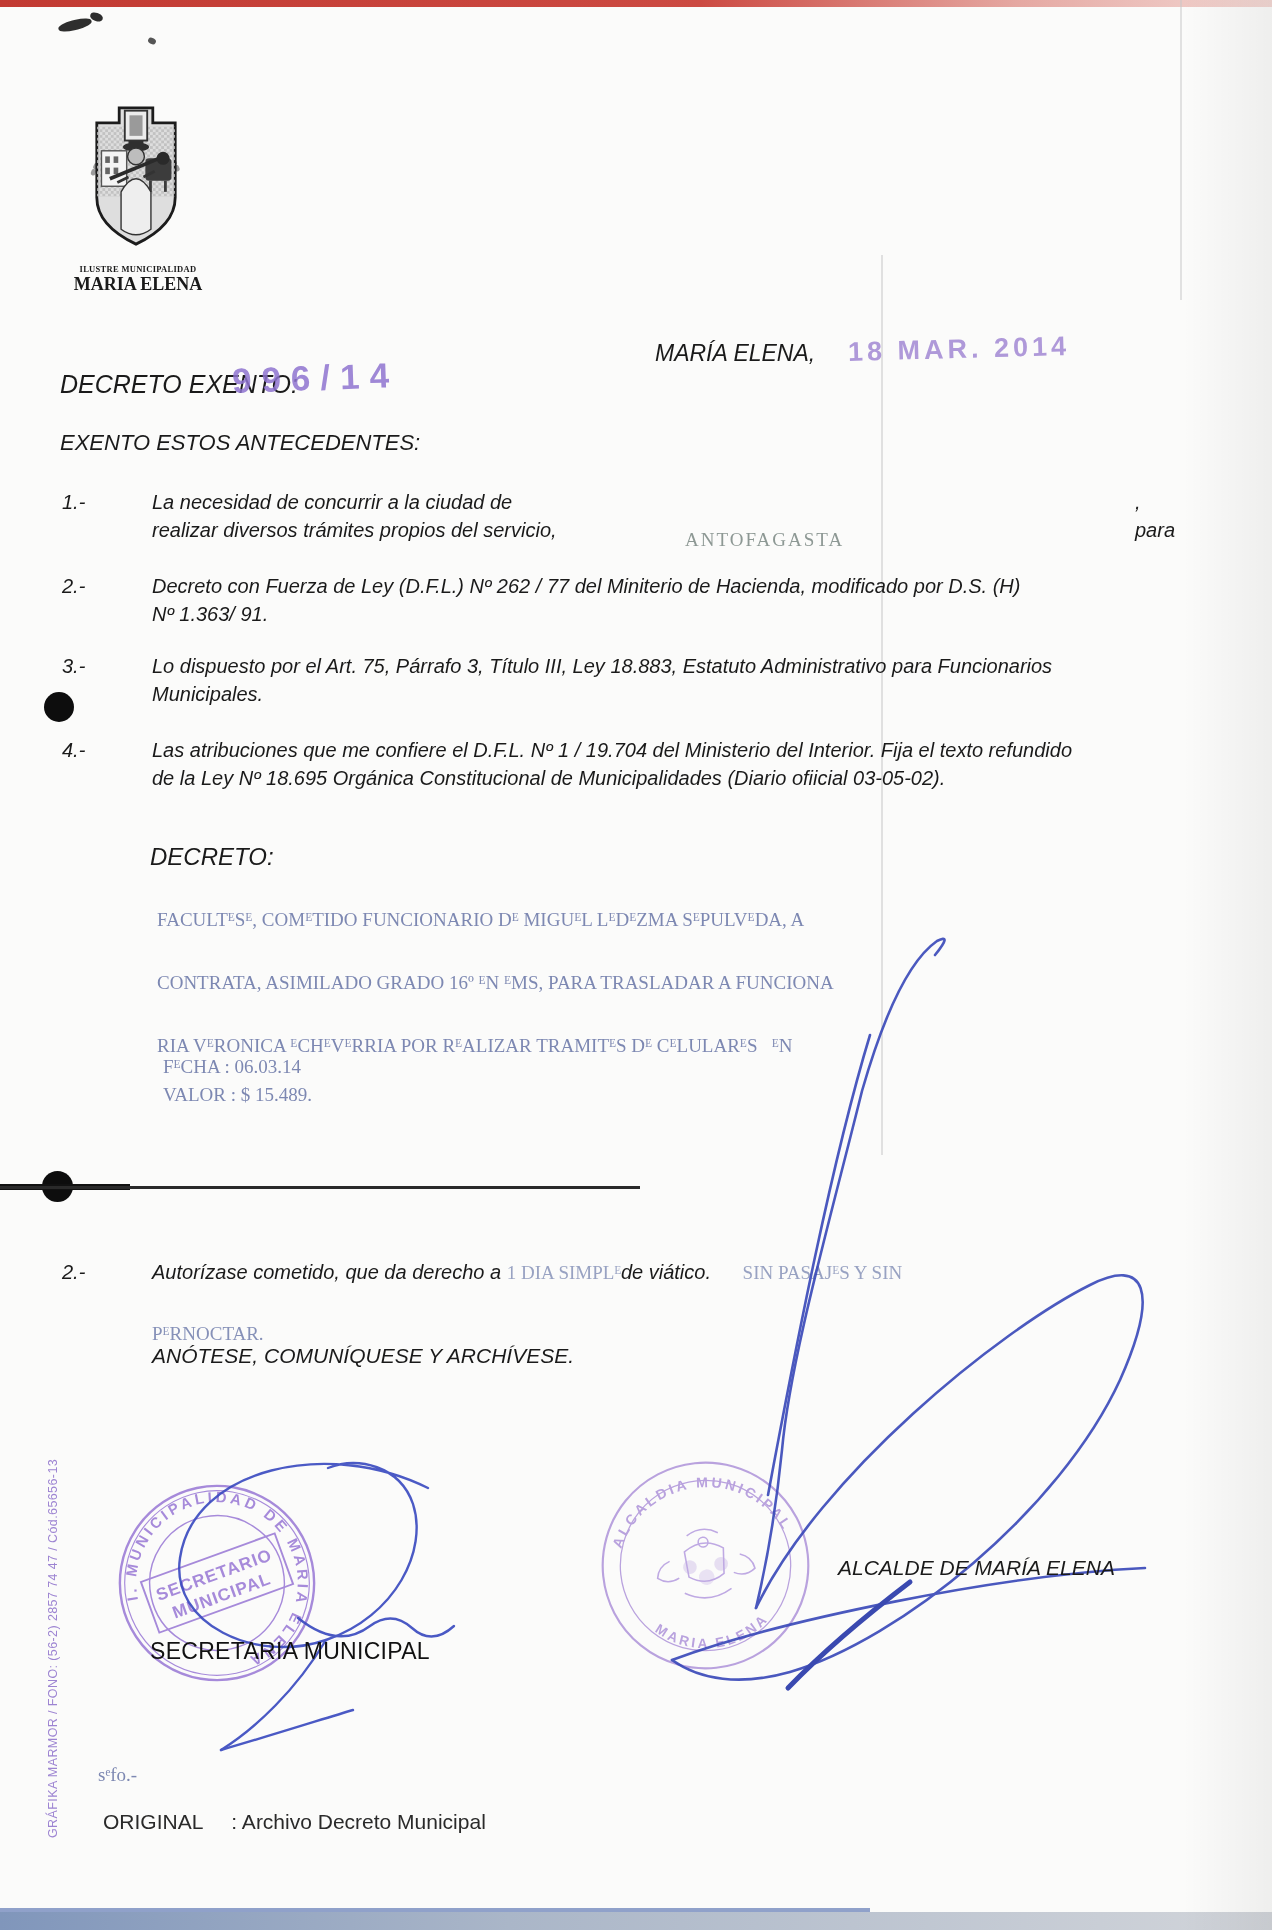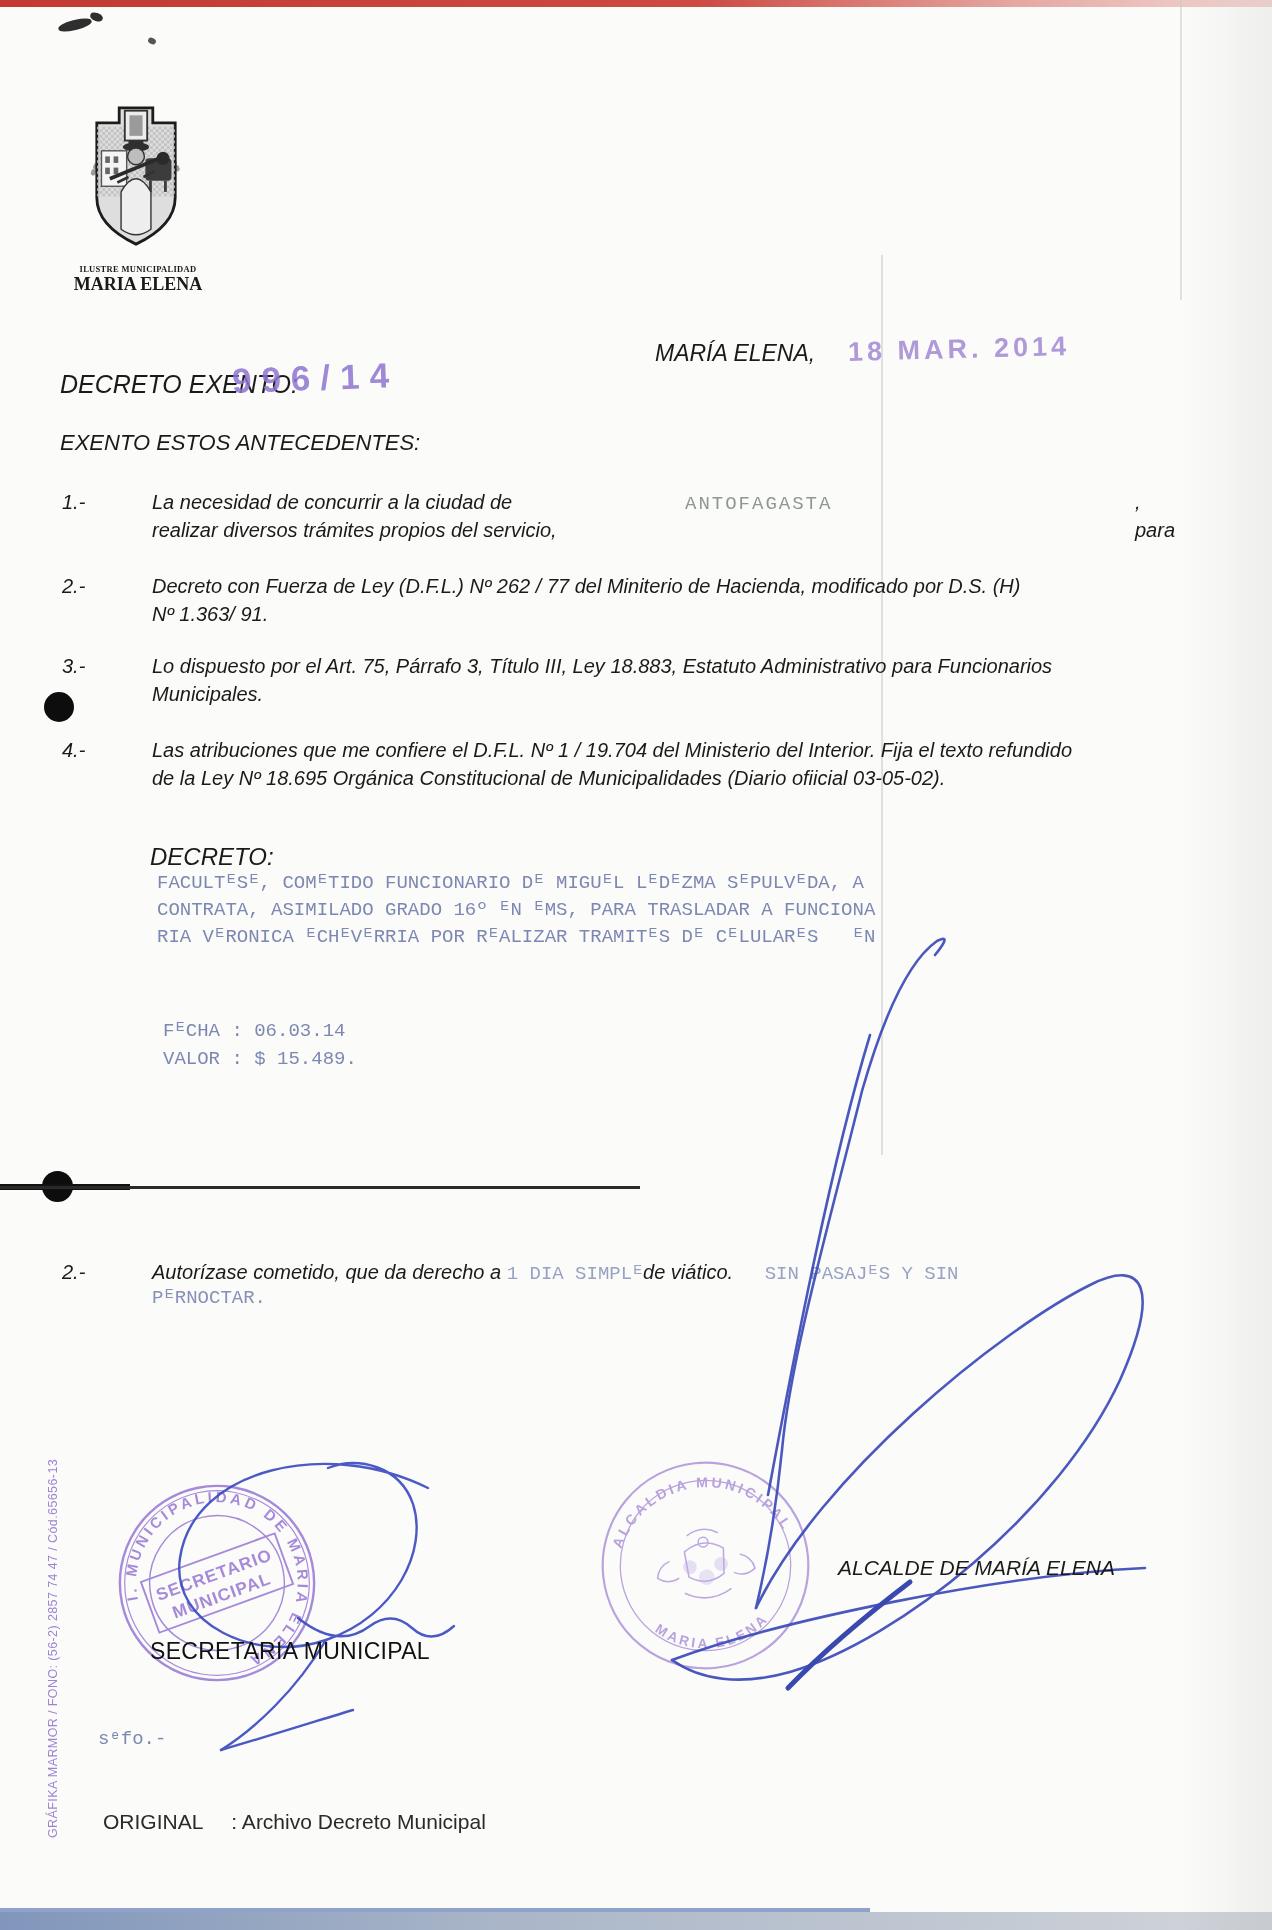--- a/index.html
+++ b/index.html
@@ -6,21 +6,21 @@
   .page{position:relative;width:1272px;height:1930px;margin:0 auto;background:#fbfbfa;overflow:hidden;
         font-family:"Liberation Sans",sans-serif;color:#1a1a1a;}
   .abs{position:absolute;}
   .it{font-style:italic;}
   .b{font-weight:normal;text-align:center;}
   .f20{font-size:20px;line-height:28px;}
   .f21{font-size:21px;}
   .f22{font-size:22px;}
   .f24{font-size:24px;}
   .f25{font-size:25px;}
-  .typed{font-family:Liberation Mono, monospace;color:#7d88b2;white-space:pre;}
+  .typed{font-family:Liberation Serif, serif;color:#7d88b2;white-space:pre;margin-top:36px;}
   .typed.light{color:#98a2c2;}
   .typed.gray{color:#8d9894;letter-spacing:2px;}
   .stamp-num{font-size:35px;font-weight:bold;letter-spacing:10px;color:#8f74d0;opacity:.85;transform:rotate(-2deg);}
   .date-stamp{font-size:27px;font-weight:bold;letter-spacing:4px;color:#a78fd6;opacity:.9;transform:rotate(-1.5deg);}
   .hole{background:#0d0d0d;border-radius:50%;}
   .smudge{background:#2e2e2e;border-radius:45%;}
   .vert-print{transform:rotate(-90deg);transform-origin:0 0;white-space:nowrap;
               font-size:12.5px;letter-spacing:.4px;color:#9d84d2;}
   svg text{font-family:"Liberation Sans",sans-serif;}
 </style>
@@ -124,20 +124,21 @@
   <div class="abs typed" style="left:163px;top:1048px;font-size:19px;">VALOR : $ 15.489.</div>
 
   <div class="abs" style="left:0;top:1184px;width:130px;height:6px;background:#111;"></div>
   <div class="abs" style="left:0;top:1186px;width:640px;height:3px;background:#2a2a2a;"></div>
 
   <div class="abs it f20" style="left:62px;top:1258px;">2.-</div>
   <div class="abs" style="left:152px;top:1258px;width:1100px;white-space:nowrap;line-height:30px;">
     <span class="it f20">Autorízase cometido, que da derecho a </span><span class="typed light" style="font-size:19px;">1 DIA SIMPLᴱ</span><span class="it f20" style="margin-left:-6px;"> de viático. </span><span class="typed light" style="font-size:19px;margin-left:26px;">SIN PASAJᴱS Y SIN</span>
   </div>
   <div class="abs typed" style="left:152px;top:1287px;font-size:19px;color:#8691b8;">PᴱRNOCTAR.</div>
+  <div class="abs it f21" style="left:152px;top:1344px;">ANÓTESE, COMUNÍQUESE Y ARCHÍVESE.</div>
 
   <svg class="abs" style="left:92px;top:1458px;" width="250" height="250" viewBox="0 0 260 260">
     <g transform="rotate(-12 130 130)" opacity="0.88">
       <circle cx="130" cy="130" r="101" fill="none" stroke="#9b7bd6" stroke-width="2.5"></circle>
       <circle cx="130" cy="130" r="96" fill="none" stroke="#9b7bd6" stroke-width="1.2"></circle>
       <circle cx="130" cy="130" r="70" fill="none" stroke="#9b7bd6" stroke-width="1.5"></circle>
       <path id="lsArc" d="M 46,130 A 84,84 0 1 1 214,130 A 84,84 0 1 1 46,130" fill="none" stroke="none"></path>
       <text font-size="15.5" font-weight="bold" fill="#9b7bd6" letter-spacing="3.5">
         <textPath href="#lsArc">I. MUNICIPALIDAD DE MARIA ELENA</textPath>
       </text>

